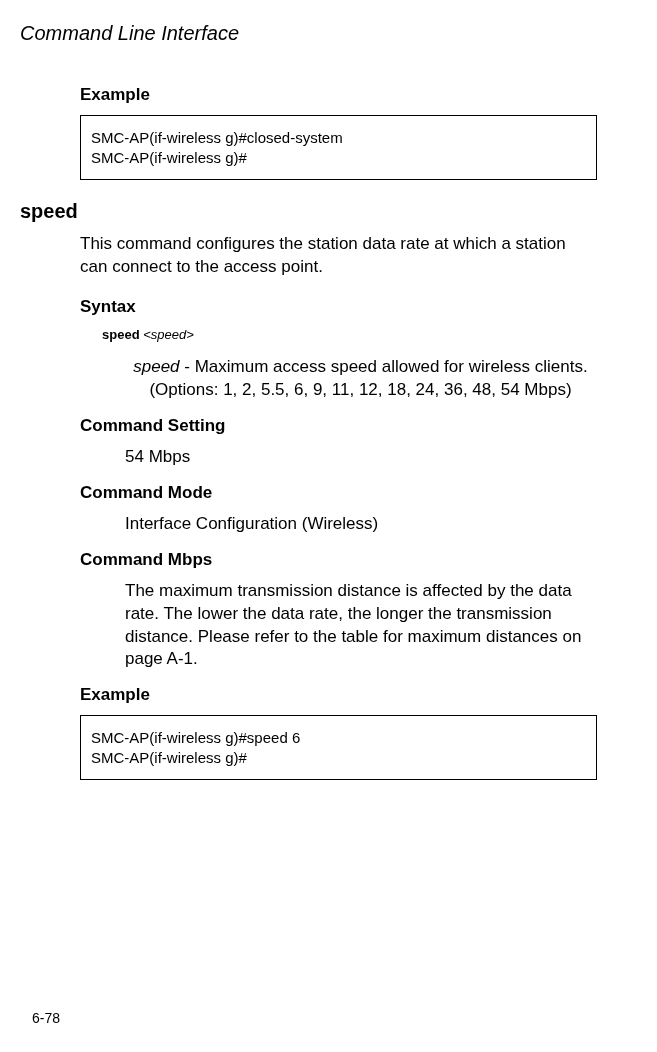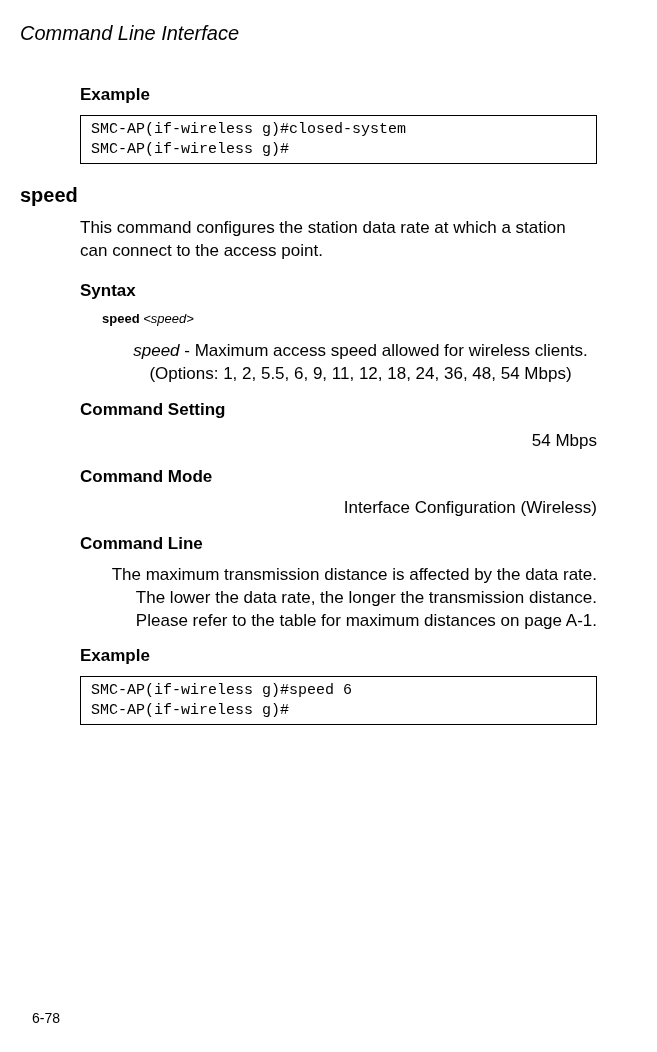--- a/index.html
+++ b/index.html
@@ -24,22 +24,22 @@
     .section-heading {
       font-weight: bold;
       font-size: 17px;
       margin-left: 60px;
       margin-bottom: 10px;
     }
     .code-block {
       border: 1px solid #000;
       margin-left: 60px;
       margin-right: 20px;
-      padding: 4px 10px;
-      font-family: Liberation Mono, monospace;
+      padding: 12px 10px;
+      font-family: Liberation Sans, sans-serif;
       font-size: 15px;
       white-space: pre;
       line-height: 1.3;
       margin-bottom: 20px;
     }
     .cmd-name {
       font-weight: bold;
       font-size: 20px;
       margin-left: 0;
       margin-bottom: 10px;
@@ -75,25 +75,24 @@
       margin-right: 20px;
       line-height: 1.35;
       margin-bottom: 14px;
       text-align: center;
     }
     .param-desc .italic {
       font-style: italic;
     }
     .indent-text {
       font-size: 17px;
-      margin-left: 82px;
+      margin-left: 105px;
       margin-right: 20px;
       line-height: 1.35;
       margin-bottom: 14px;
-      text-align: right;
     }
     .page-number {
       position: absolute;
       bottom: 26px;
       left: 32px;
       font-size: 14px;
     }
   </style>
 </head>
 <body>
@@ -116,20 +115,20 @@
 <div class="param-desc">
   <span class="italic">speed</span><span> - Maximum access speed allowed for wireless clients. (Options: 1, 2, 5.5, 6, 9, 11, 12, 18, 24, 36, 48, 54 Mbps)</span>
 </div>
 
 <div class="sub-heading">Command Setting</div>
 <div class="indent-text">54 Mbps</div>
 
 <div class="sub-heading">Command Mode</div>
 <div class="indent-text">Interface Configuration (Wireless)</div>
 
-<div class="sub-heading">Command Line</div>
+<div class="sub-heading">Command Mbps</div>
 <div class="indent-text">The maximum transmission distance is affected by the data rate. The lower the data rate, the longer the transmission distance. Please refer to the table for maximum distances on page A-1.</div>
 
 <div class="sub-heading">Example</div>
 <div class="code-block">SMC-AP(if-wireless g)#speed 6
 SMC-AP(if-wireless g)#</div>
 
 <div class="page-number">6-78</div>
 
 </body></html>

